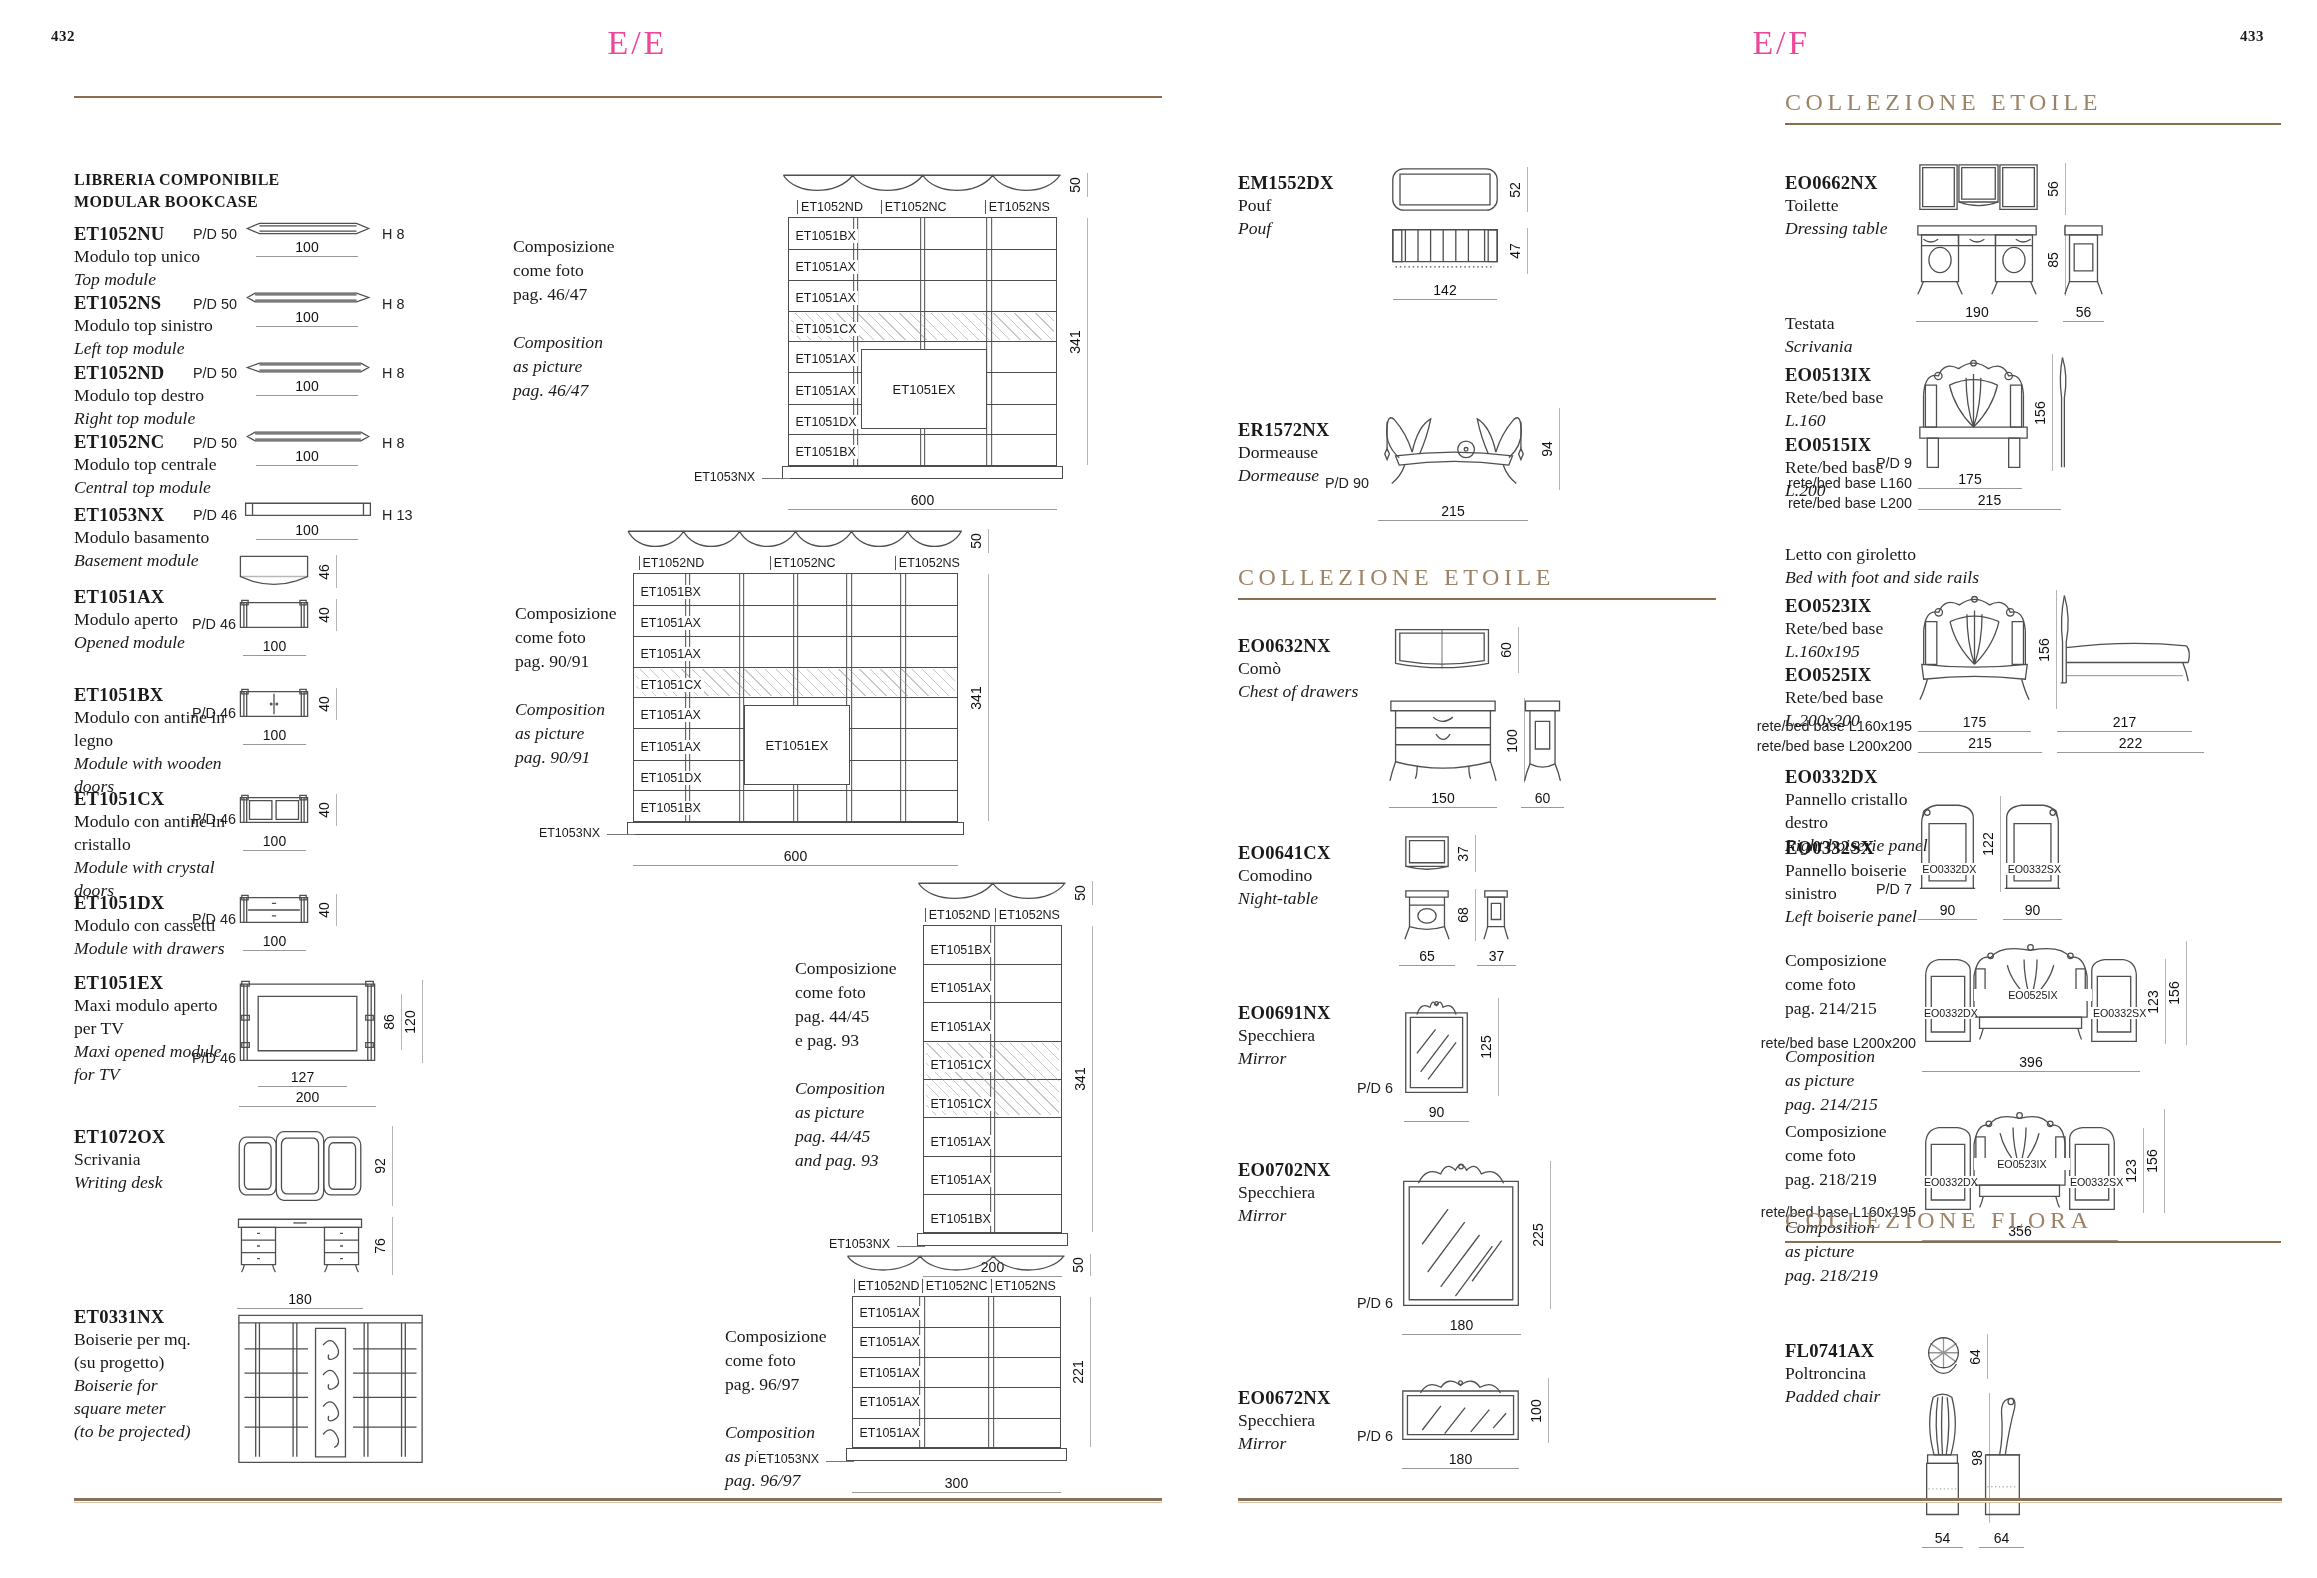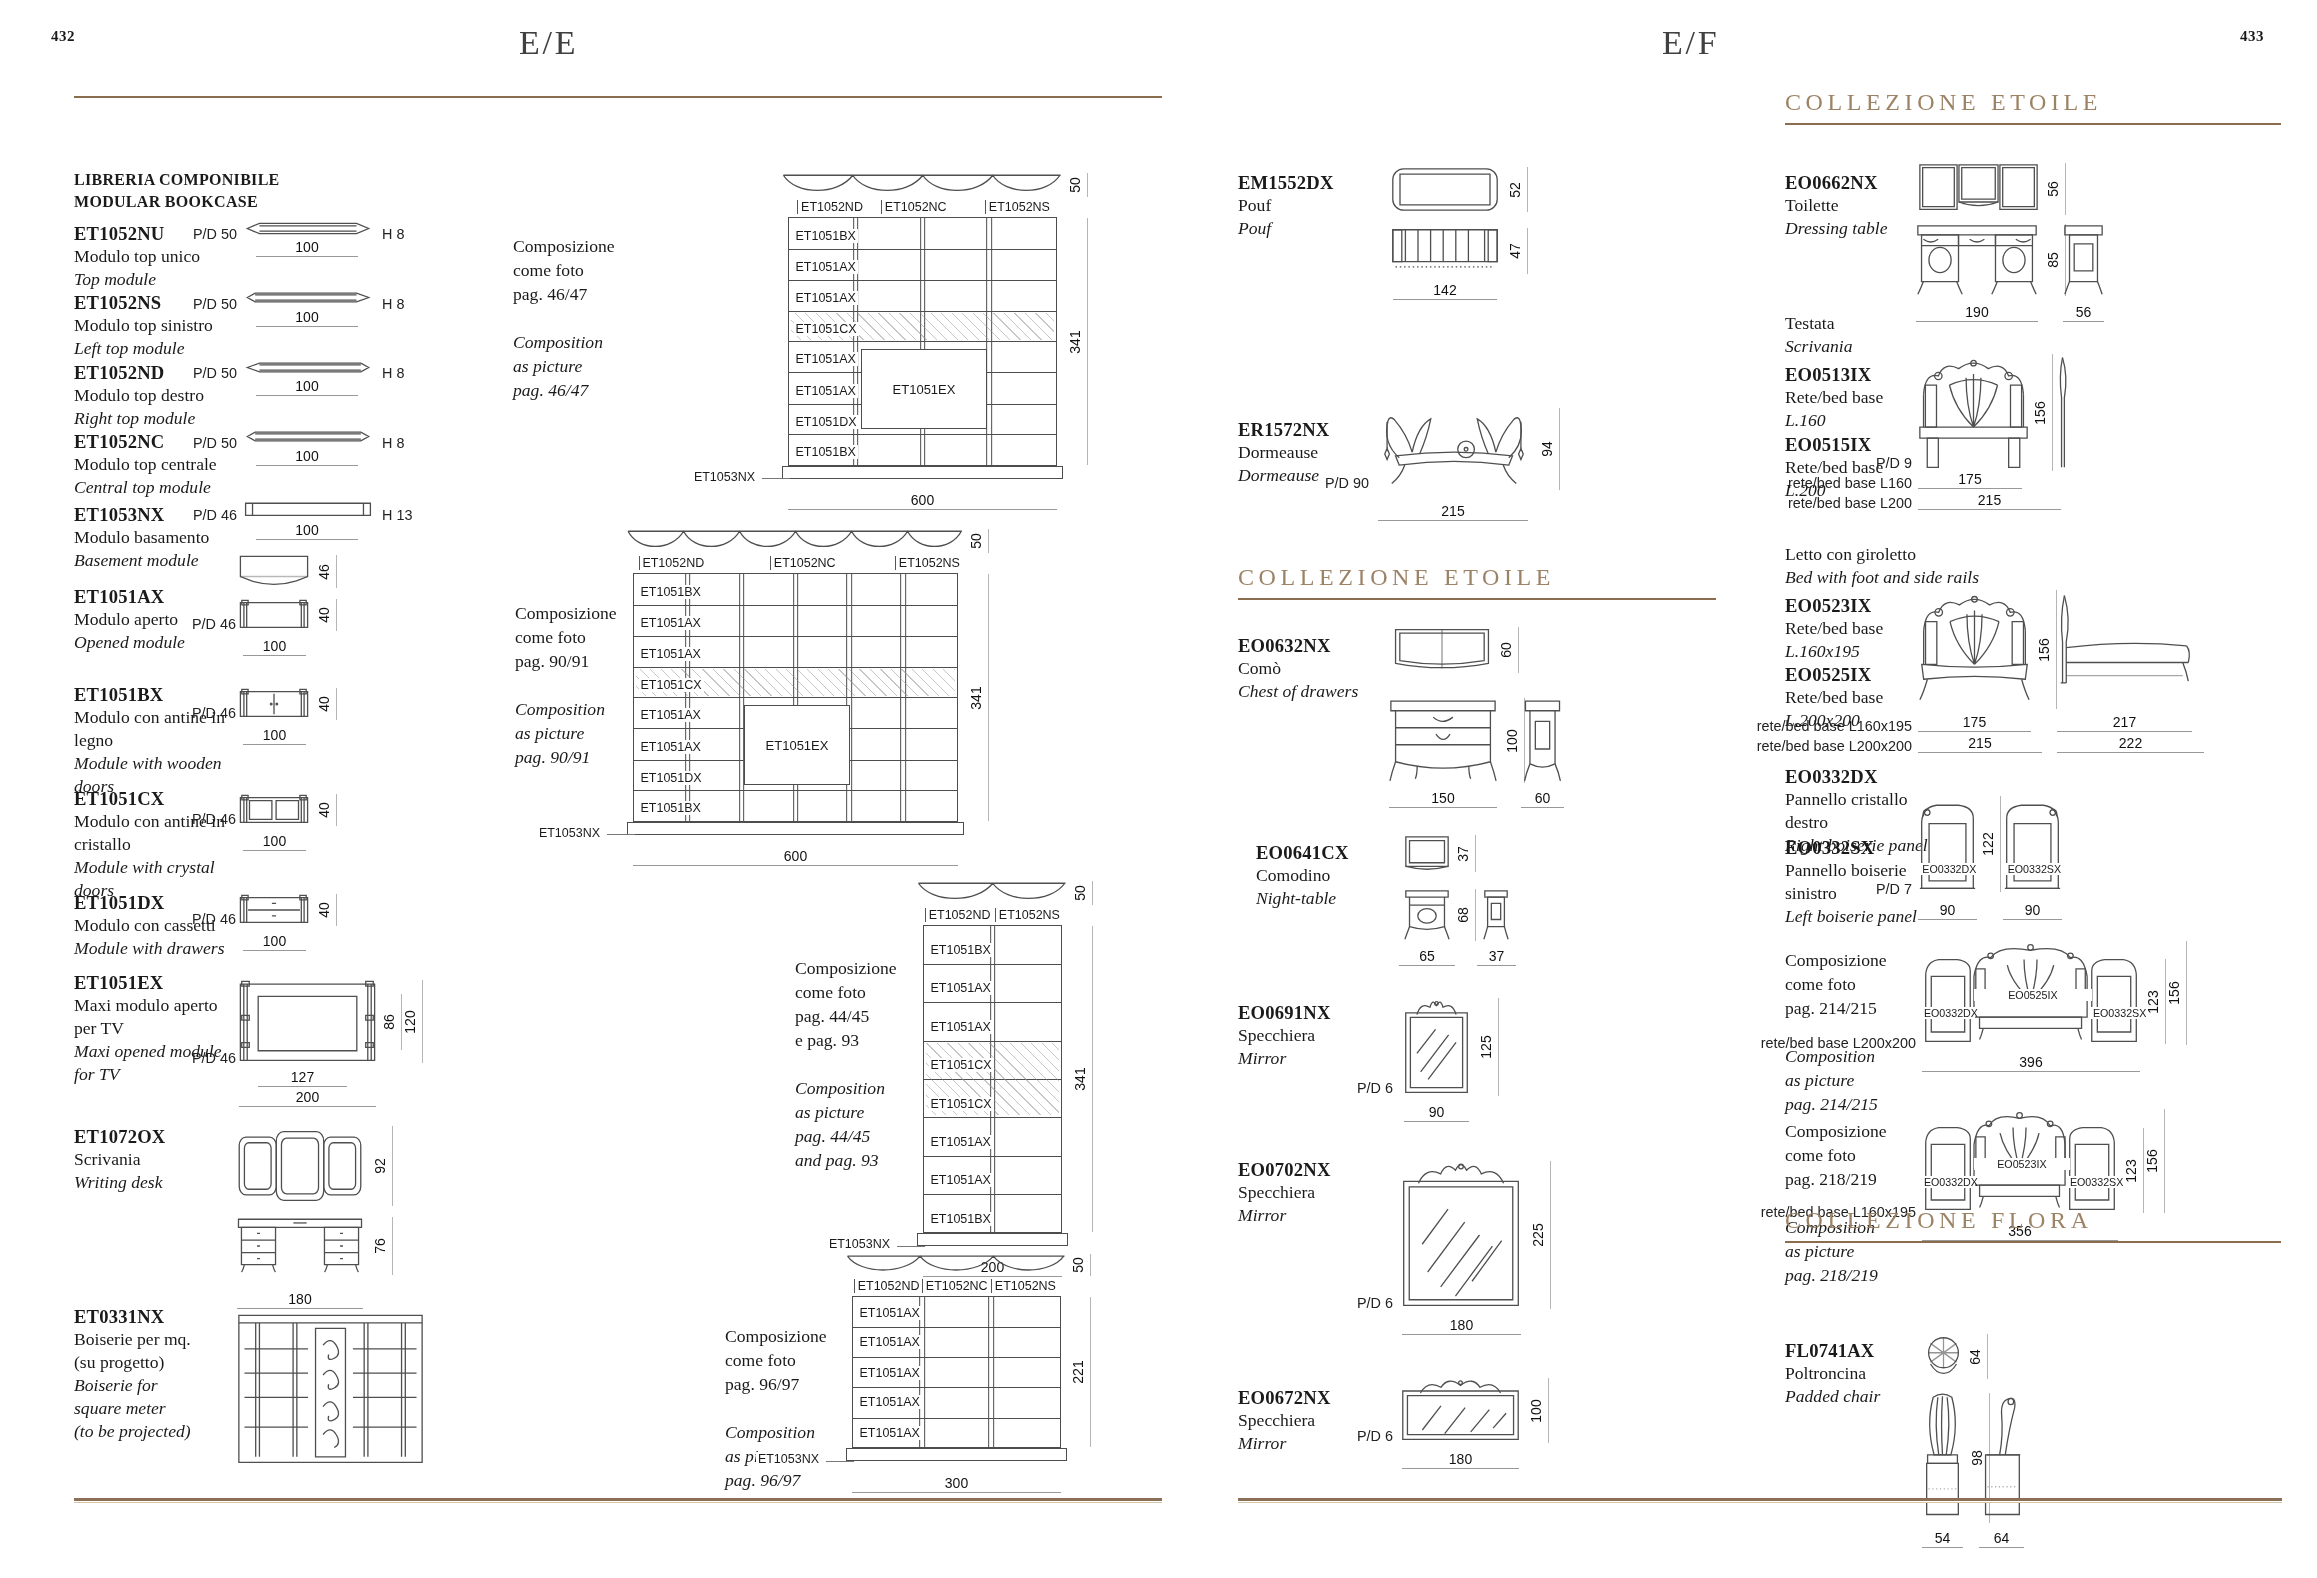--- a/index.html
+++ b/index.html
@@ -1,21 +1,21 @@
 <!DOCTYPE html>
 <html style="font-size:15px"><head>
 <meta charset="utf-8">
 <style>
   html,body{margin:0;padding:0}
   body{position:relative;width:2318px;height:1579px;background:#fff;font-family:"Liberation Serif",serif;color:#1a1a1a}
   .abs{position:absolute}
   .page{position:absolute;top:0;height:1579px;background:#fff}
   .gutter{position:absolute;left:1202px;top:0;bottom:0;width:0.9px;background:#e4e4e4}
   .pageno{font:bold 15px "Liberation Serif",serif;letter-spacing:0.5px}
-  .pagecode{font:34px "Liberation Serif",serif;color:#404040;letter-spacing:2.8px;text-align:left}
+  .pagecode{font:34px "Liberation Serif",serif;color:#ec4899;letter-spacing:2.8px;text-align:right}
   .sec-title{font:24px "Liberation Serif",serif;letter-spacing:4.6px;color:#9c8365;white-space:nowrap}
   .sec-rule{height:0;border-top:2.3px solid #8a6c4e;margin-top:7.4px}
   .botrule{height:4.6px;background:linear-gradient(#8a7056 0 2.8px,#fff 2.8px 3.7px,#d9c6a8 3.7px 4.6px)}
   .intro{font:bold 16px "Liberation Serif",serif;line-height:22px;white-space:pre-line;letter-spacing:0.3px}
   .code{font:bold 18.6px "Liberation Serif",serif;letter-spacing:0.2px}
   .it{font:17.6px "Liberation Serif",serif;line-height:23px;white-space:pre-line}
   .en{font:italic 17.6px "Liberation Serif",serif;line-height:23px;white-space:pre-line}
   .prod{width:165px}
   .note{font:17.6px "Liberation Serif",serif;line-height:24px;white-space:pre-line}
   .note .en2{font-style:italic}
@@ -587,21 +587,21 @@
     </div>
   <div class="abs hdim" style="left:187px;top:790px;width:108px"><span>150</span><i></i></div>
   <svg class="draw" style="left:319px;top:698px" width="43" height="85" viewBox="0 0 48 80" preserveAspectRatio="none">
       <rect x="5" y="3" width="38" height="9"></rect>
       <path d="M10 12 V62 Q24 68 38 62 V12"></path>
       <rect x="16" y="22" width="16" height="26"></rect>
       <path d="M10 62 Q6 70 4 78 M38 62 Q42 70 44 78"></path>
     </svg>
   <div class="abs hdim" style="left:319px;top:790px;width:43px"><span>60</span><i></i></div>
 
-  <div class="abs prod" style="left:54px;top:842px">
+  <div class="abs prod" style="left:36px;top:842px">
     <div class="code">EO0641CX</div>
     <div class="it">Comodino</div>
     <div class="en">Night-table</div>
   </div>
   <svg class="draw" style="left:202px;top:835px" width="46" height="37" viewBox="0 0 50 40" preserveAspectRatio="none">
       <rect x="2" y="2" width="46" height="32"></rect>
       <rect x="6" y="6" width="38" height="24" fill="url(#hp)" stroke="none"></rect>
       <path d="M2 34 Q25 40 48 34"></path>
     </svg>
   <div class="abs vdim" style="left:252px;top:835px;height:37px">

